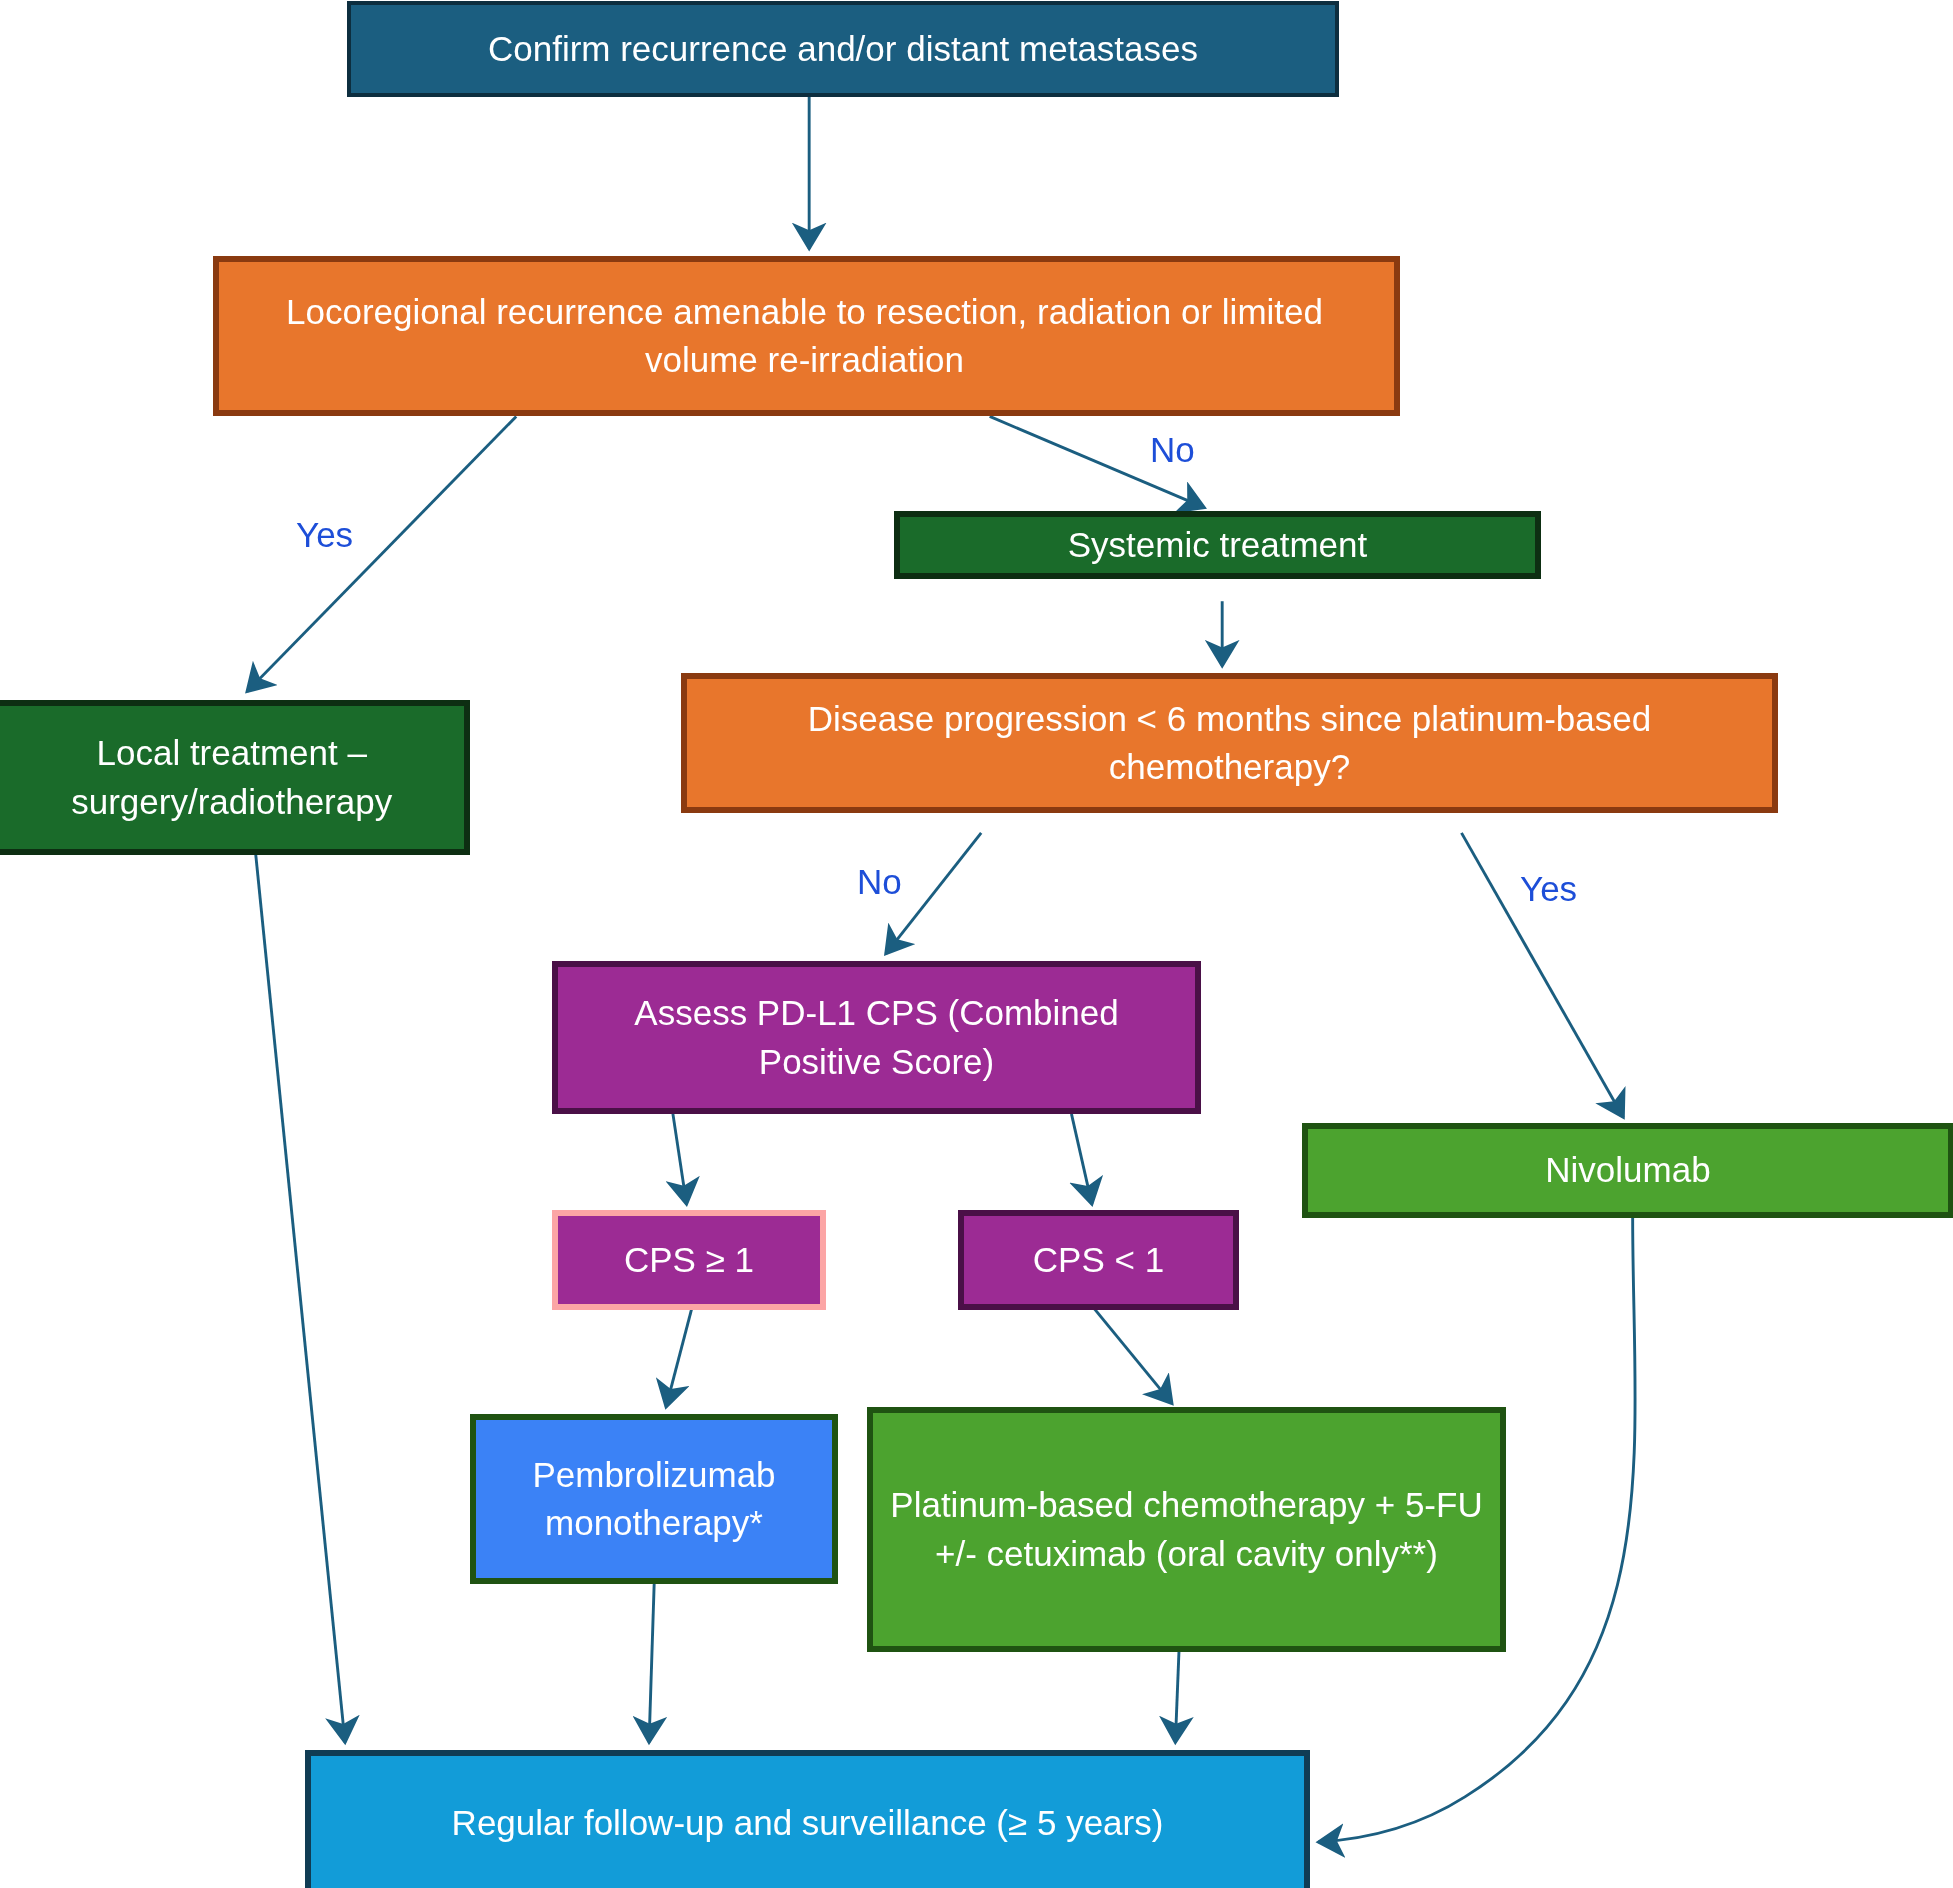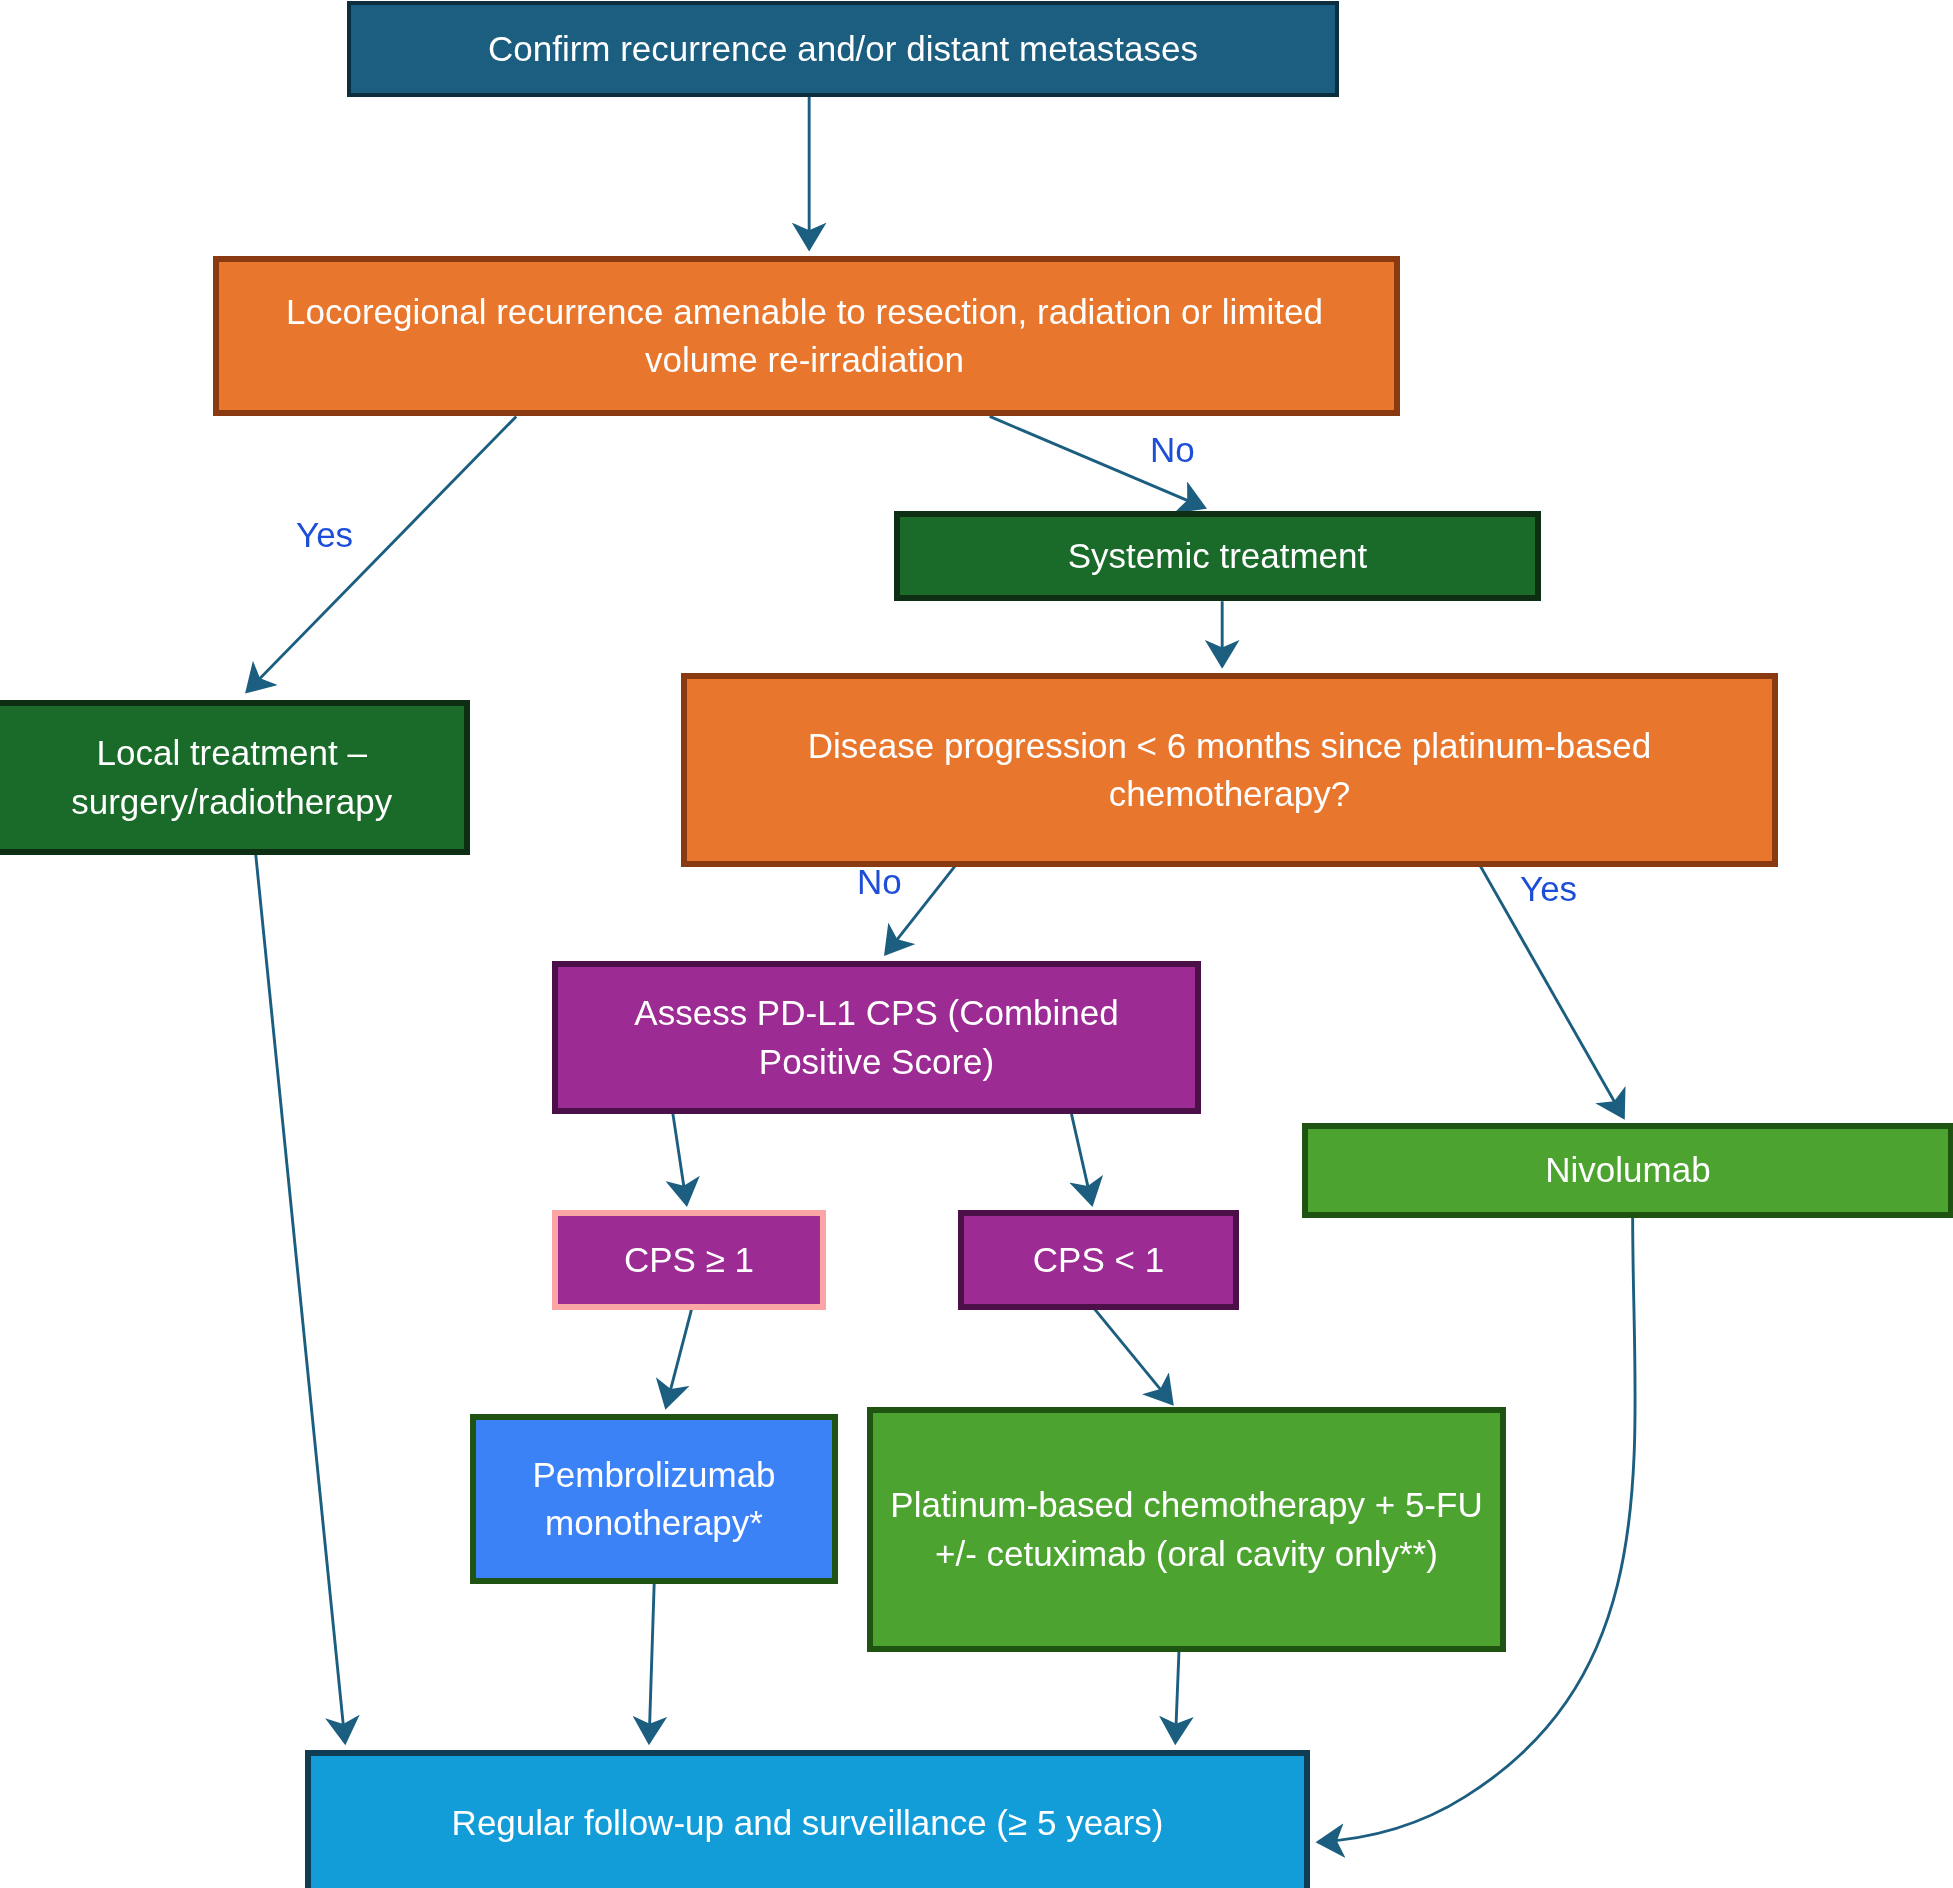--- a/index.html
+++ b/index.html
@@ -88,29 +88,29 @@
   </svg>
 
   <div class="node" style="left:315px; top:0.9px; width:992px; height:96px; background:#1B5E80; border:4.3px solid #0D2E3F;margin-left:32px;">
     <span>Confirm recurrence and/or distant metastases</span>
   </div>
 
   <div class="node" style="left:213px; top:256px; width:1187px; height:160px; background:#E8762C; border:6px solid #8A3A10;padding-left:8px;">
     <span>Locoregional recurrence amenable to resection, radiation or limited volume re-irradiation</span>
   </div>
 
-  <div class="node" style="left:894px; top:511px; width:647px; height:90px; background:#1A6B2A; border:6px solid #0D2E12;">
+  <div class="node" style="left:894px; top:511px; width:647px; height:68px; background:#1A6B2A; border:6px solid #0D2E12;">
     <span>Systemic treatment</span>
   </div>
 
   <div class="node" style="left:-6.8px; top:700px; width:477px; height:155px; background:#1A6B2A; border:6px solid #0D2E12;">
     <span>Local treatment – surgery/radiotherapy</span>
   </div>
 
-  <div class="node" style="left:681px; top:673px; width:1097px; height:194px; background:#E8762C; border:6px solid #8A3A10;">
+  <div class="node" style="left:681px; top:673px; width:1097px; height:140px; background:#E8762C; border:6px solid #8A3A10;">
     <span>Disease progression &lt; 6 months since platinum-based chemotherapy?</span>
   </div>
 
   <div class="node" style="left:552px; top:961px; width:649px; height:153px; background:#9C2B94; border:6px solid #4A1047;">
     <span>Assess PD-L1 CPS (Combined Positive Score)</span>
   </div>
 
   <div class="node" style="left:552px; top:1210px; width:274px; height:100px; background:#9C2B94; border:6px solid #fca5a5;">
     <span>CPS ≥ 1</span>
   </div>

